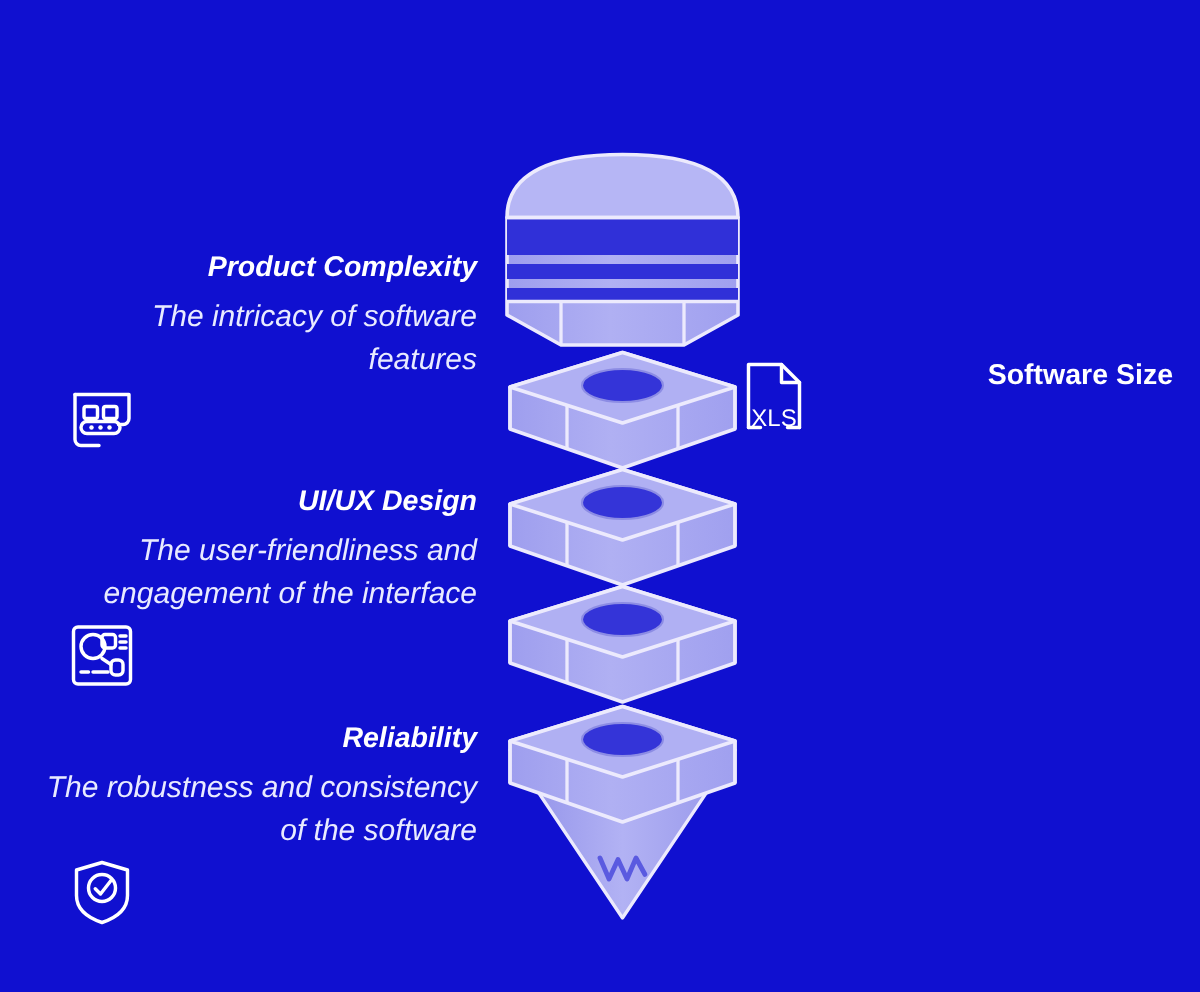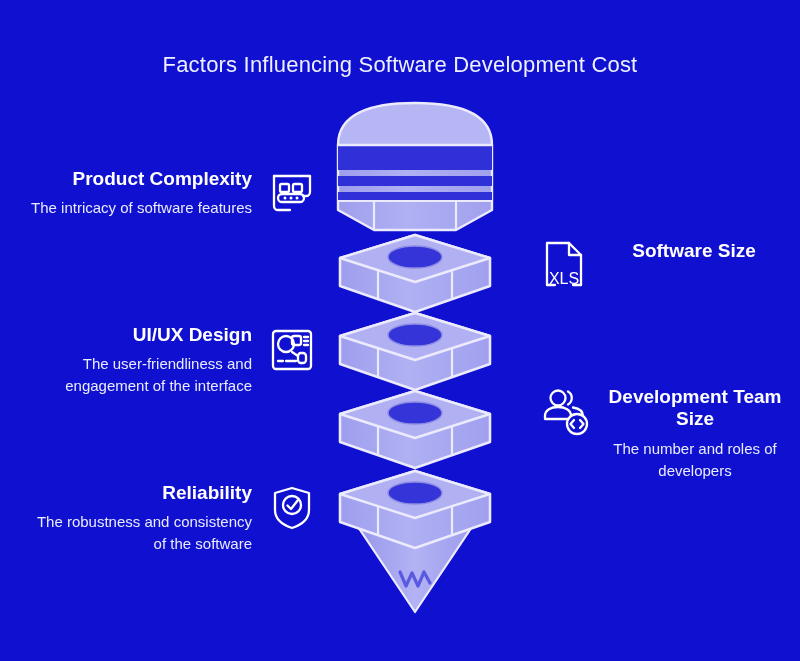--- a/index.html
+++ b/index.html
@@ -41,49 +41,48 @@
     height: 520px;
   }
   .stack svg { display: block; }
 
   
   .entry {
     position: absolute;
     display: flex;
     align-items: flex-start;
   }
-  .entry-left { flex-direction: row; }
+  .entry-left { flex-direction: column; font-style: italic; }
   .entry-right { flex-direction: row; }
 
   .entry-left .etext { text-align: right; }
-  .entry-right .etext { text-align: center; }
+  .entry-right .etext { text-align: right; }
 
   .ehead {
     color: #ffffff;
     font-size: 19px;
     font-weight: bold;
     line-height: 1.18;
     margin: 0;
     white-space: pre-line;
   }
   .edesc {
     color: #e9ebff;
-    font-size: 15px;
+    font-size: 20px;
     font-weight: 400;
     line-height: 1.45;
     margin-top: 7px;
   }
   .icon-wrap {
     flex: 0 0 auto;
     width: 52px;
     height: 52px;
     display: flex;
     align-items: center;
     justify-content: center;
-    margin-left: 48px;
   }
   .entry-left .icon-wrap { margin-left: 14px; }
   .entry-right .icon-wrap { margin-right: 14px; }
 
   .icon-wrap svg { display: block; overflow: visible; }
 
   
   #entry-product   { left: 28px;  top: 168px; width: 290px; }
   #entry-uiux      { left: 28px;  top: 324px; width: 290px; }
   #entry-reliab    { left: 28px;  top: 482px; width: 290px; }
@@ -95,21 +94,20 @@
   #entry-size      { left: 492px; top: 240px; width: 290px; }
   #entry-team      { left: 492px; top: 386px; width: 292px; }
   #entry-size .etext,
   #entry-team .etext { flex: 1 1 auto; }
 </style>
 </head>
 <body>
 
 <div id="infographic">
 
-  <div class="title">Factors Influencing Software Development Cost</div>
 
   <div class="stack">
     <svg width="170" height="520" viewBox="0 0 170 520" xmlns="http://www.w3.org/2000/svg">
       <defs>
         <linearGradient id="faceGrad" x1="0" y1="0" x2="1" y2="0">
           <stop offset="0%" stop-color="#9e9eee"></stop>
           <stop offset="45%" stop-color="#b0b0f3"></stop>
           <stop offset="100%" stop-color="#a0a0ef"></stop>
         </linearGradient>
         <linearGradient id="coneGrad" x1="0" y1="0" x2="1" y2="0">
@@ -240,31 +238,14 @@
         <path d="M28 4 v12 h12"></path>
         <path d="M6 46 h8 M40 46 h-8"></path>
         <text x="23" y="45" font-family="'Liberation Sans', sans-serif" font-size="16" font-weight="400" fill="#ffffff" stroke="none" text-anchor="middle">XLS</text>
       </svg>
     </div>
     <div class="etext">
       <div class="ehead">Software Size</div>
     </div>
   </div>
 
-  <div class="entry entry-right" id="entry-team">
-    <div class="icon-wrap">
-      <svg width="50" height="52" viewBox="0 0 50 52" fill="none" stroke="#ffffff" stroke-width="2.3" stroke-linecap="round" stroke-linejoin="round">
-        <circle cx="17" cy="12" r="7.5"></circle>
-        <path d="M4 33 v-3 c0 -6 6 -9 13 -9 s13 3 13 9 v3 Z"></path>
-        <path d="M27 5.5 a7.5 7.5 0 0 1 0 13"></path>
-        <path d="M32 21.5 c6 1 10 4 10 8.5 v3 h-6"></path>
-        <circle cx="36" cy="38" r="10" fill="#1010d0"></circle>
-        <path d="M33 34 l-3.5 4 l3.5 4"></path>
-        <path d="M39 34 l3.5 4 l-3.5 4"></path>
-      </svg>
-    </div>
-    <div class="etext">
-      <div class="ehead">Development Team Size</div>
-      <div class="edesc">The number and roles of developers</div>
-    </div>
-  </div>
 
 </div>
 
 </body></html>

